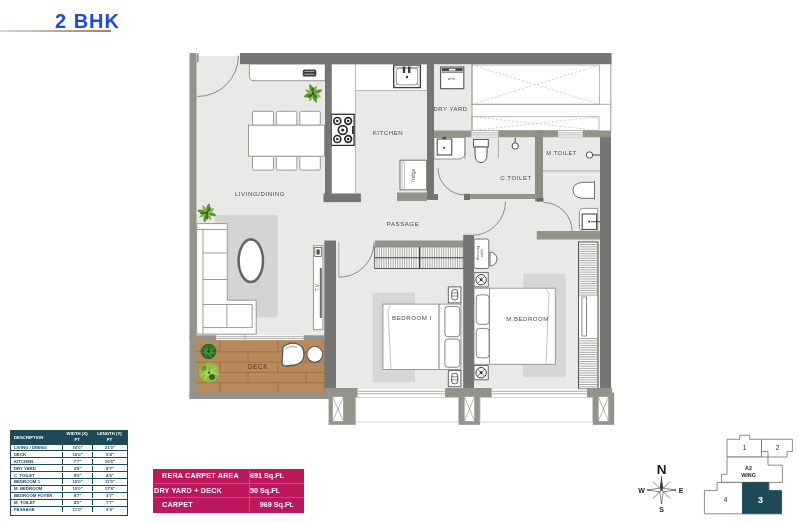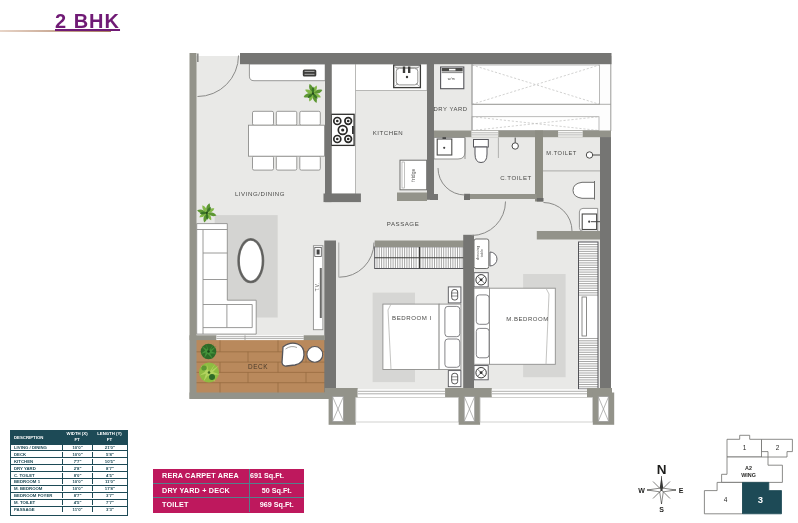--- a/index.html
+++ b/index.html
@@ -6,21 +6,21 @@
 *{box-sizing:border-box;}
 body{font-family:"Liberation Sans",sans-serif;position:relative;}
 
 .abs{position:absolute;}
 </style>
 </head>
 <body>
 
 <div class="abs" style="left:0;top:30px;width:111px;height:2px;background:linear-gradient(to right,#e8d5c8,#a97c60);"></div>
 
-<div class="abs" style="left:55px;top:10px;font-size:20px;font-weight:bold;color:#701a75;letter-spacing:1px;text-decoration:underline;">2 BHK</div>
+<div class="abs" style="left:55px;top:10px;font-size:20px;font-weight:bold;color:#1d4ed8;letter-spacing:1px;">2 BHK</div>
 
 <svg class="abs" style="left:0;top:0" width="798" height="523" viewBox="0 0 798 523">
 <defs>
 <g id="leafplant">
 <g fill="#5d9733">
 <path d="M0 0 C2.2 -3 2.6 -7 0 -10 C-2.6 -7 -2.2 -3 0 0 Z"></path>
 <path d="M0 0 C2.2 -3 2.6 -7 0 -10 C-2.6 -7 -2.2 -3 0 0 Z" transform="rotate(90)"></path>
 <path d="M0 0 C2.2 -3 2.6 -7 0 -10 C-2.6 -7 -2.2 -3 0 0 Z" transform="rotate(180)"></path>
 <path d="M0 0 C2.2 -3 2.6 -7 0 -10 C-2.6 -7 -2.2 -3 0 0 Z" transform="rotate(270)"></path>
 </g>
@@ -638,20 +638,20 @@
       </div>
   </div>
 </div>
 
 <div class="abs" style="left:153px;top:469px;width:150.5px;height:43.5px;background:#be185d;color:#fff;font-weight:bold;">
   <div style="display:flex;height:14.5px;align-items:center;border-bottom:1px solid #54808c;">
     <div style="width:96px;padding-left:9px;font-size:7.2px;letter-spacing:0.2px;">RERA CARPET AREA</div>
     <div style="flex:1;text-align:left;font-size:7.2px;border-left:1px solid #54808c;line-height:13.5px;height:100%;">691 Sq.Ft.</div>
   </div>
   <div style="display:flex;height:14.5px;align-items:center;border-bottom:1px solid #54808c;">
-    <div style="width:96px;padding-left:9px;font-size:7.2px;letter-spacing:0.2px;">DRY YARD + DECK</div>
-    <div style="flex:1;text-align:center;font-size:7.2px;border-left:1px solid #54808c;line-height:13.5px;height:100%;">50 Sq.Ft.</div>
+    <div style="width:96px;padding-left:1px;font-size:7.2px;letter-spacing:0.2px;">DRY YARD + DECK</div>
+    <div style="flex:1;text-align:left;font-size:7.2px;border-left:1px solid #54808c;line-height:13.5px;height:100%;">50 Sq.Ft.</div>
   </div>
   <div style="display:flex;height:13.5px;align-items:center;">
-    <div style="width:96px;padding-left:9px;font-size:7.2px;letter-spacing:0.2px;">TOILET</div>
+    <div style="width:96px;padding-left:9px;font-size:7.2px;letter-spacing:0.2px;">CARPET</div>
     <div style="flex:1;text-align:center;font-size:7.2px;border-left:1px solid #54808c;line-height:13.5px;height:100%;">969 Sq.Ft.</div>
   </div>
 </div>
 
 </body></html>

